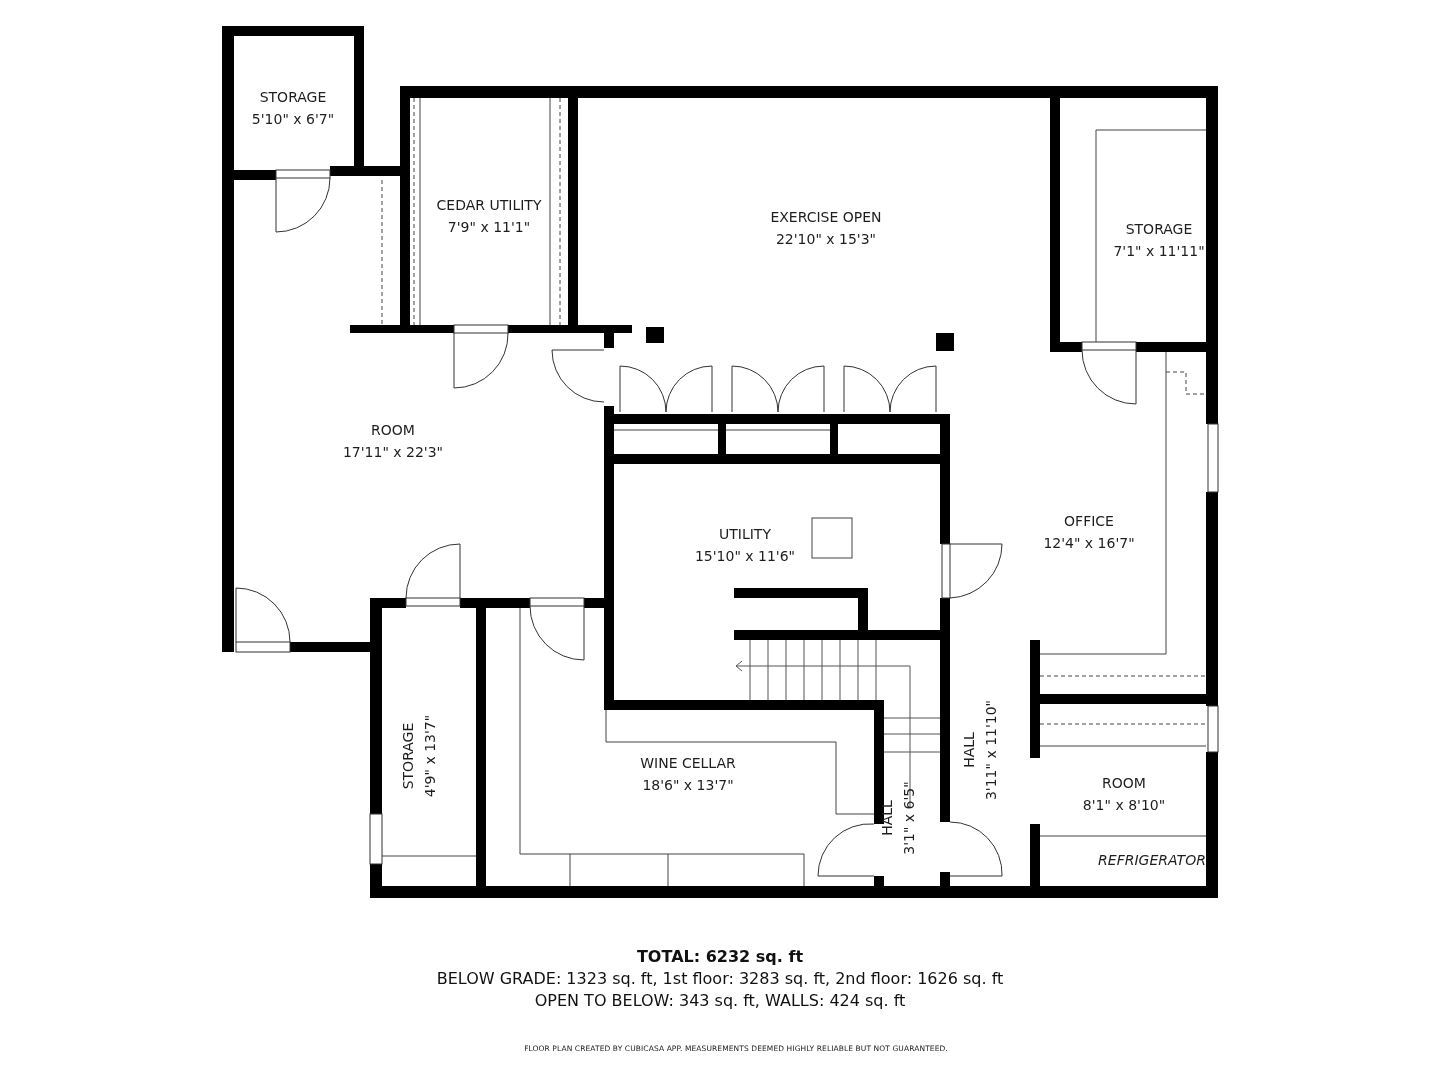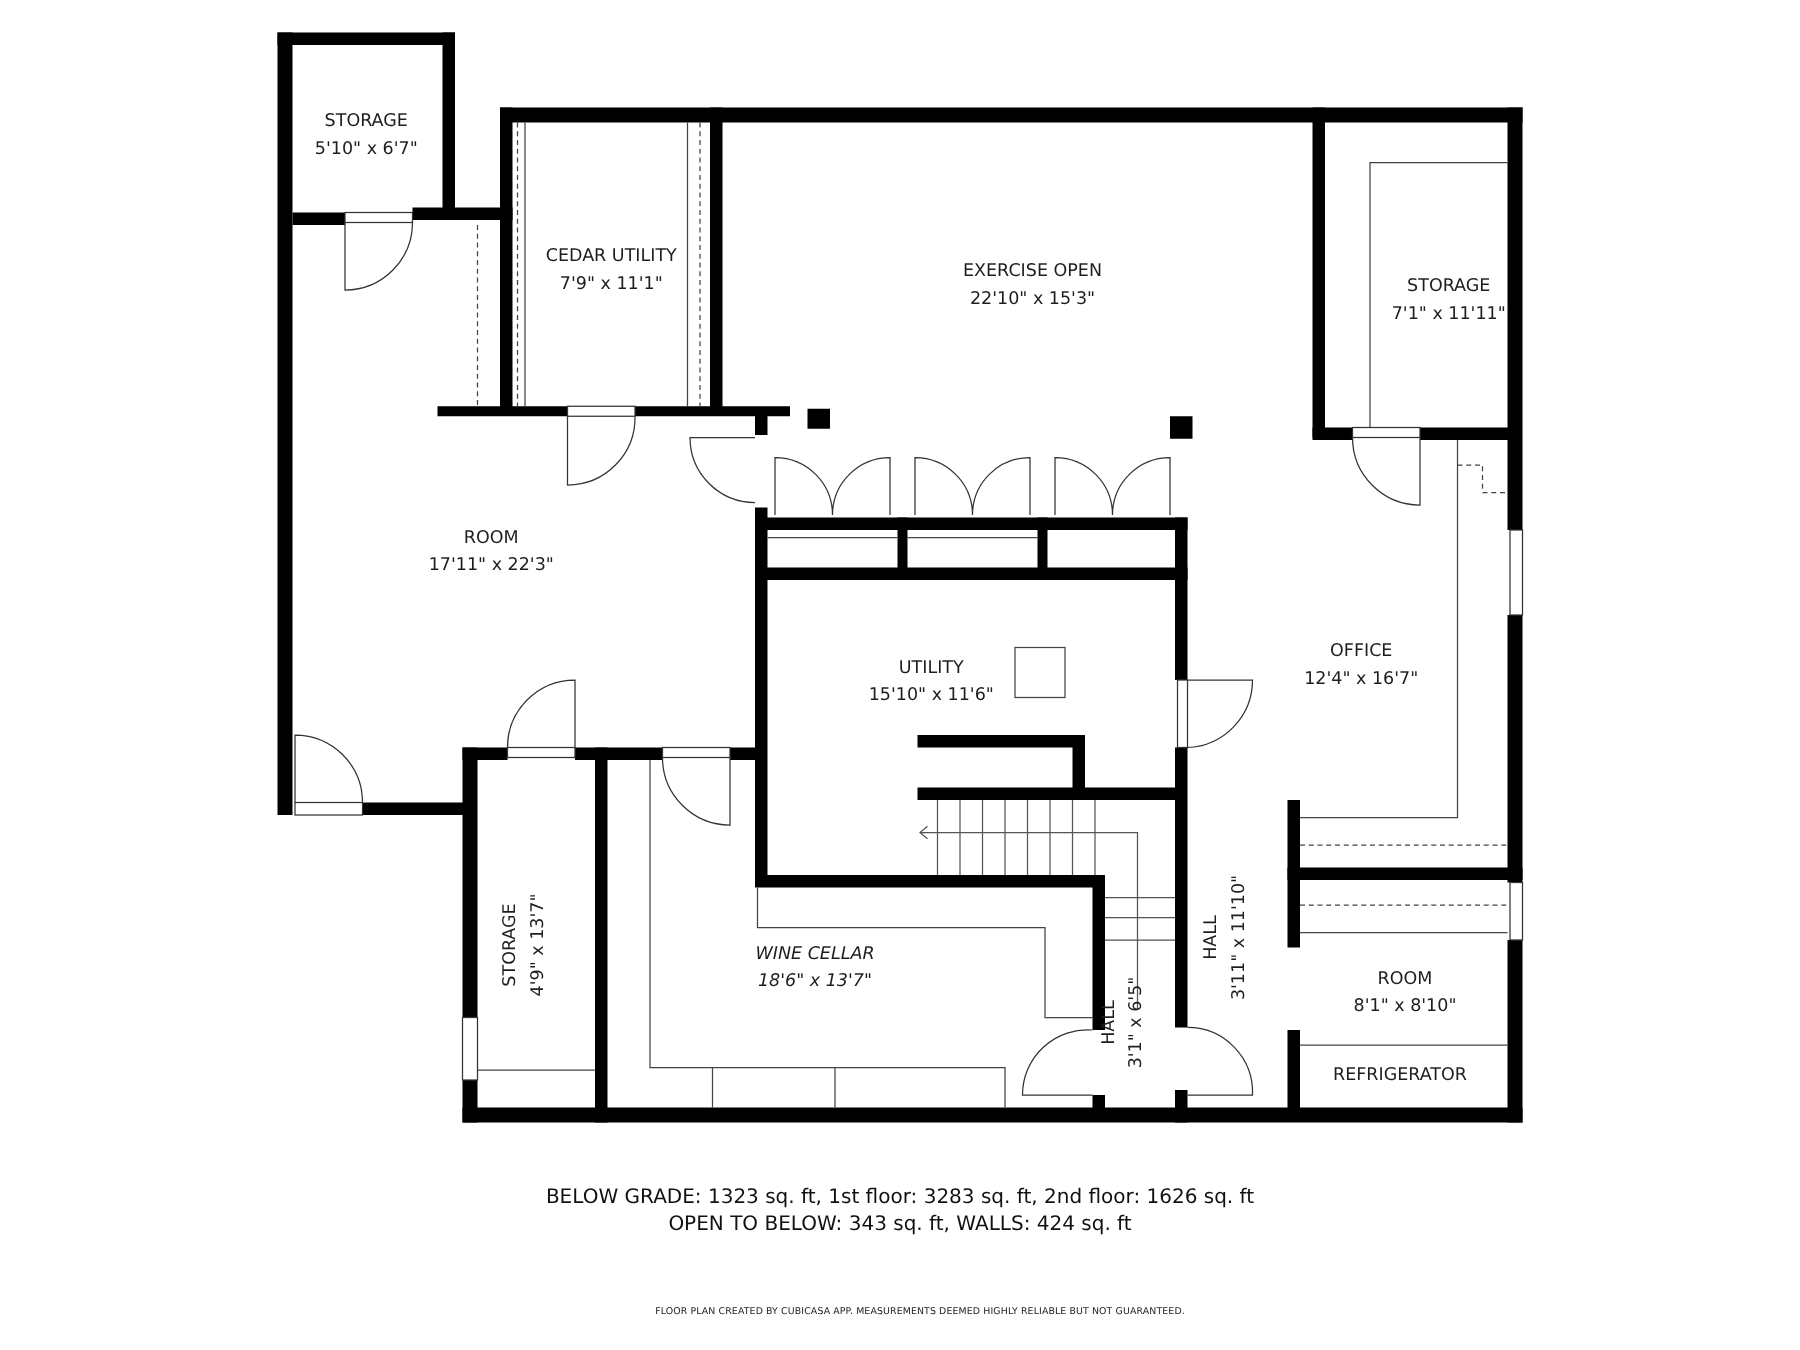--- a/index.html
+++ b/index.html
@@ -182,37 +182,38 @@
   <span class="dim">15'10" x 11'6"</span>
 </div>
 <div class="label" style="left:1089px;top:532px;">
   <span class="nm">OFFICE</span>
   <span class="dim">12'4" x 16'7"</span>
 </div>
 <div class="vlabel" style="left:419px;top:756px;">
   <span class="nm">STORAGE</span>
   <span class="dim">4'9" x 13'7"</span>
 </div>
-<div class="label" style="left:652px;top:774px;font-style:italic;">
+<div class="label" style="left:688px;top:774px;">
   <span class="nm">WINE CELLAR</span>
   <span class="dim">18'6" x 13'7"</span>
 </div>
 <div class="vlabel" style="left:898px;top:818px;">
   <span class="nm">HALL</span>
   <span class="dim">3'1" x 6'5"</span>
 </div>
 <div class="vlabel" style="left:980px;top:750px;">
   <span class="nm">HALL</span>
   <span class="dim">3'11" x 11'10"</span>
 </div>
 <div class="label" style="left:1124px;top:794px;">
   <span class="nm">ROOM</span>
   <span class="dim">8'1" x 8'10"</span>
 </div>
-<div class="label" style="left:1120px;top:860px;">
+<div class="label" style="left:1152px;top:860px;font-style:italic;">
   <span class="nm">REFRIGERATOR</span>
 </div>
 
 <div class="summary">
+  <div class="total">TOTAL: 6232 sq. ft</div>
   <div>BELOW GRADE: 1323 sq. ft, 1st floor: 3283 sq. ft, 2nd floor: 1626 sq. ft</div>
   <div>OPEN TO BELOW: 343 sq. ft, WALLS: 424 sq. ft</div>
 </div>
 <div class="credit">FLOOR PLAN CREATED BY CUBICASA APP. MEASUREMENTS DEEMED HIGHLY RELIABLE BUT NOT GUARANTEED.</div>
 
 </body></html>

